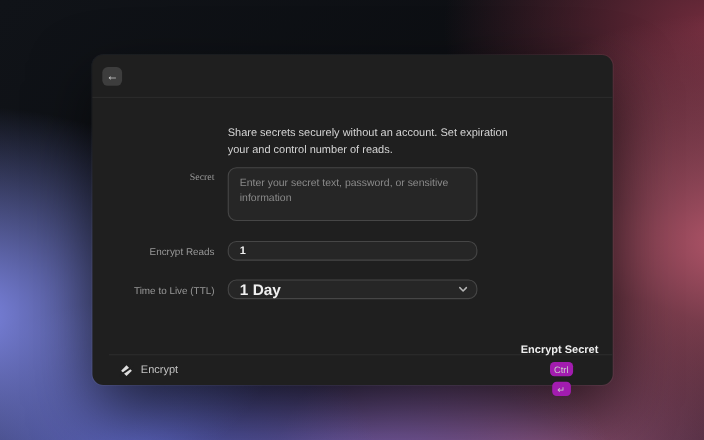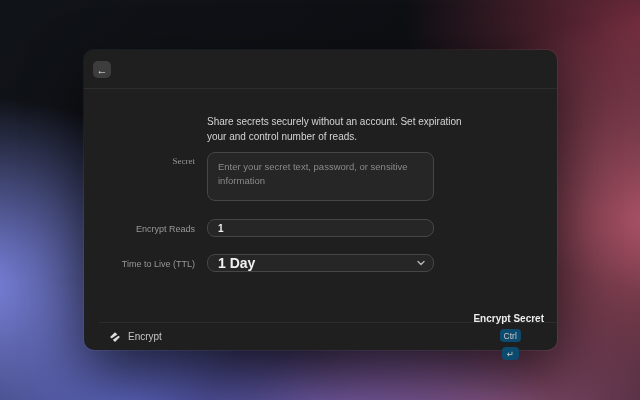--- a/index.html
+++ b/index.html
@@ -53,21 +53,21 @@
   .footer {
     position:absolute; left:0; right:0; bottom:0; height:28px;
     border-top:1px solid #2c2c2c;
     display:flex; align-items:center; justify-content:space-between;
     padding:0 10px; box-sizing:border-box;margin-left:15px;
   }
   .footer-left { display:flex; align-items:center; gap:7px; color:#c4c4c4; font-size:10px; }
   .footer-right { display:flex; align-items:center; gap:5px; cursor:pointer;flex-direction:column; }
   .action-label { font-size:10px; font-weight:700; color:#ededed; margin-right:3px; }
   .kbd {
-    height:13px; min-width:9px; padding:0 4px; background:#0c4a6e; border-radius:4px;
+    height:13px; min-width:9px; padding:0 4px; background:#a21caf; border-radius:4px;
     color:#c9c9c9; font-size:8.5px; display:flex; align-items:center; justify-content:center;
   }
 </style>
 </head>
 <body>
 
 <div class="window">
 
   <div class="header">
     <div class="back-btn">

